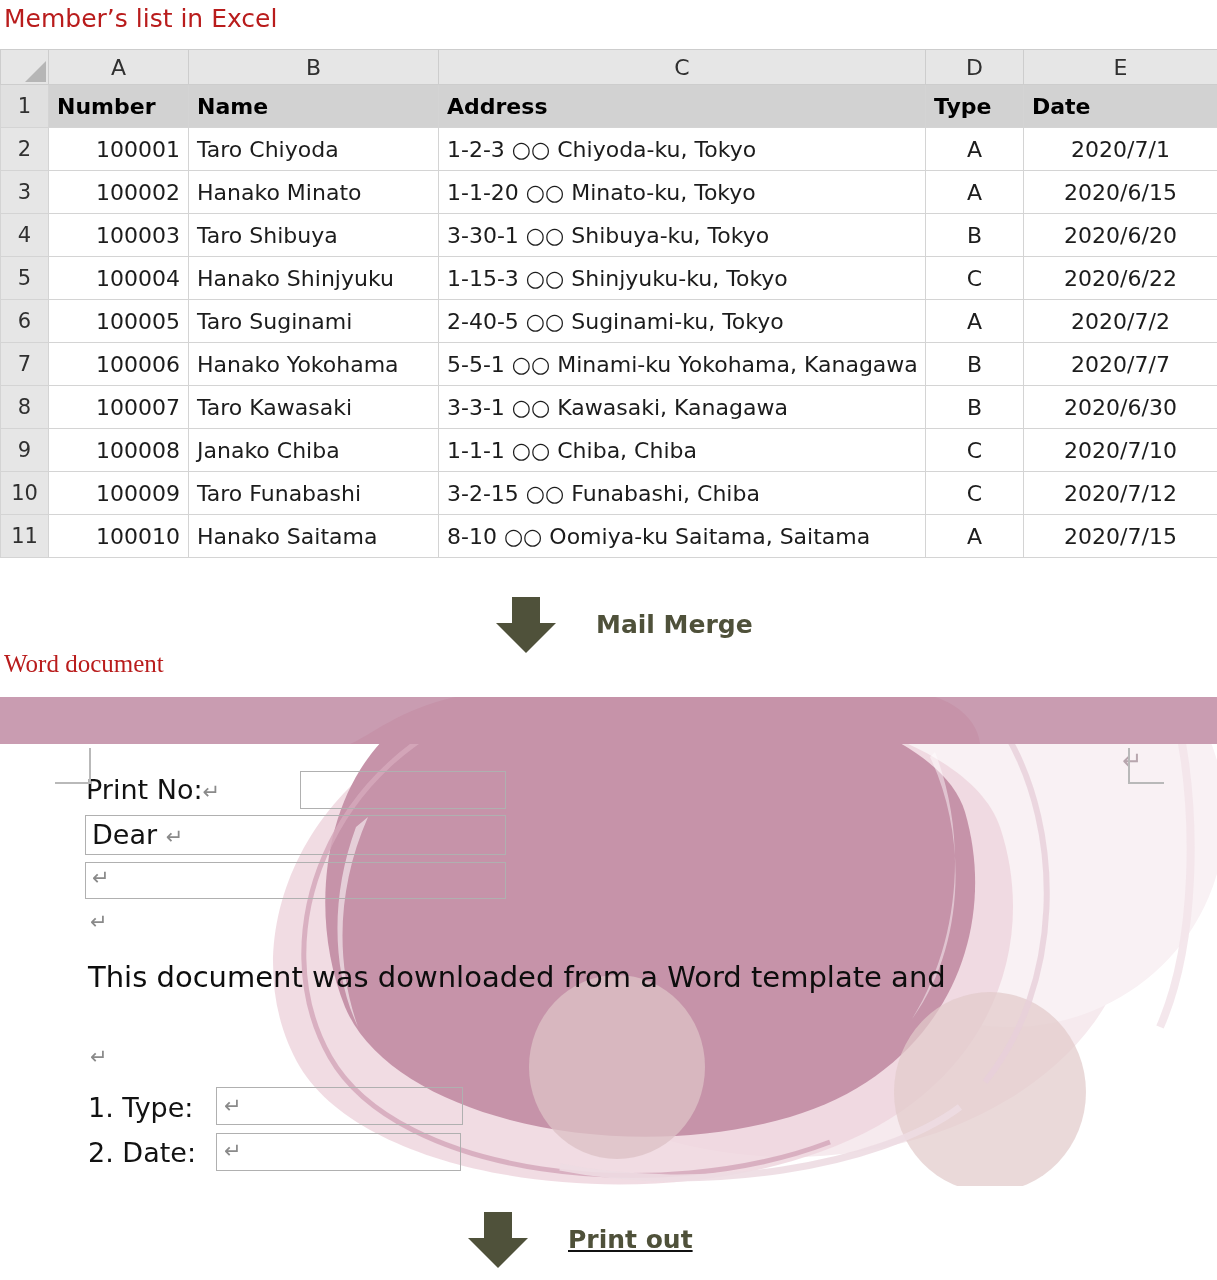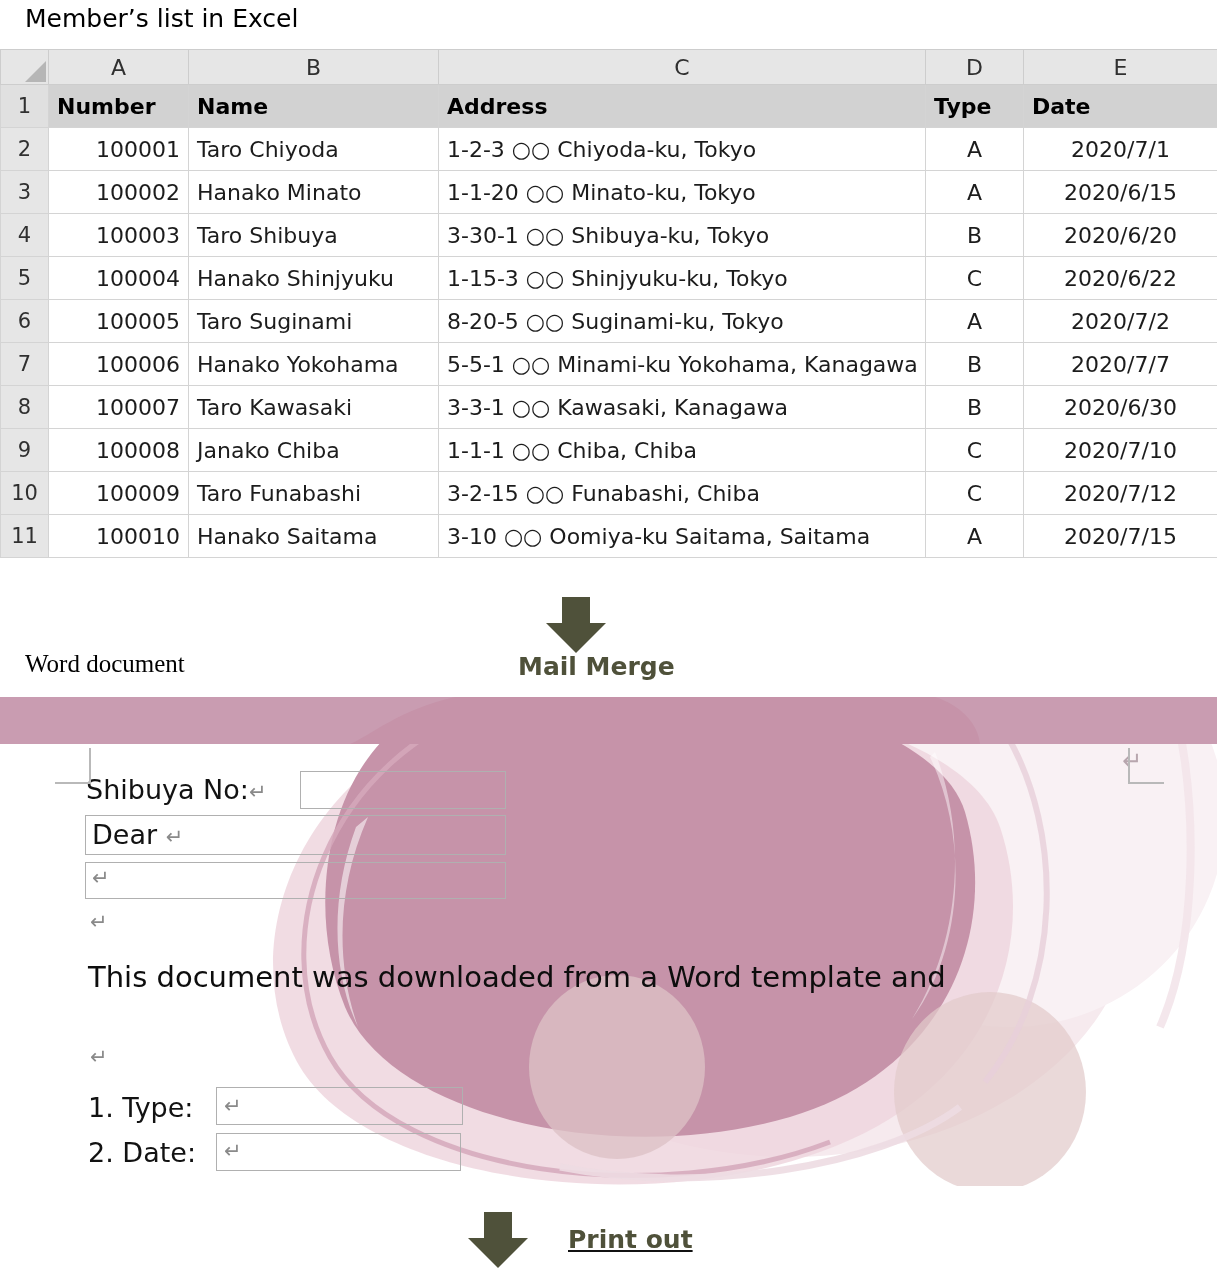--- a/index.html
+++ b/index.html
@@ -13,24 +13,23 @@
     position: relative;
     font-family: "DejaVu Sans", "Liberation Sans", sans-serif;
     color: #111111;
     overflow: hidden;
   }
 
   
   .caption {
     position: absolute;
     font-size: 25px;
-    color: #000000;
+    color: #b91c1c;
     letter-spacing: 0px;
     white-space: nowrap;
-    margin-left: 21px;
   }
   #excel-caption { left: 4px; top: 4px; }
   #word-caption  { left: 4px; top: 650px; font-family: Liberation Serif, serif; }
 
   
   #excel-sheet {
     position: absolute;
     left: 0px;
     top: 49px;
     width: 1217px;
@@ -131,21 +130,21 @@
     border-right: 30px solid transparent;
     border-top: 30px solid #4f513a;
   }
   .flow-label {
     font-size: 25px;
     font-weight: bold;
     color: #4f513a;
     margin-left: 40px;
     white-space: nowrap;
   }
-  #flow-mailmerge { left: 478px; top: 597px; flex-direction: column; }
+  #flow-mailmerge { left: 496px; top: 597px; }
   #flow-printout  { left: 468px; top: 1212px; text-decoration: underline; }
 
   
   #word-doc {
     position: absolute;
     left: 0px;
     top: 697px;
     width: 1217px;
     height: 489px;
     background: #ffffff;
@@ -277,21 +276,21 @@
           <td class="num">100004</td>
           <td class="name">Hanako Shinjyuku</td>
           <td class="addr">1-15-3 ○○ Shinjyuku-ku, Tokyo</td>
           <td class="type">C</td>
           <td class="date">2020/6/22</td>
         </tr>
         <tr>
           <td class="rownum">6</td>
           <td class="num">100005</td>
           <td class="name">Taro Suginami</td>
-          <td class="addr">8-20-5 ○○ Suginami-ku, Tokyo</td>
+          <td class="addr">2-40-5 ○○ Suginami-ku, Tokyo</td>
           <td class="type">A</td>
           <td class="date">2020/7/2</td>
         </tr>
         <tr>
           <td class="rownum">7</td>
           <td class="num">100006</td>
           <td class="name">Hanako Yokohama</td>
           <td class="addr">5-5-1 ○○ Minami-ku Yokohama, Kanagawa</td>
           <td class="type">B</td>
           <td class="date">2020/7/7</td>
@@ -317,21 +316,21 @@
           <td class="num">100009</td>
           <td class="name">Taro Funabashi</td>
           <td class="addr">3-2-15 ○○ Funabashi, Chiba</td>
           <td class="type">C</td>
           <td class="date">2020/7/12</td>
         </tr>
         <tr>
           <td class="rownum">11</td>
           <td class="num">100010</td>
           <td class="name">Hanako Saitama</td>
-          <td class="addr">3-10 ○○ Oomiya-ku Saitama, Saitama</td>
+          <td class="addr">8-10 ○○ Oomiya-ku Saitama, Saitama</td>
           <td class="type">A</td>
           <td class="date">2020/7/15</td>
         </tr>
       </tbody>
   </table>
 </div>
 
 <div class="flow" id="flow-mailmerge">
   <div class="arrow-down">
     <span class="shaft"></span>
@@ -371,21 +370,21 @@
       <path d="M 1005 35 C 1065 135 1062 290 985 385" fill="none" stroke="#e7cfd9" stroke-width="6" opacity="0.8"></path>
       <path d="M 560 470 C 700 498 880 470 960 410" fill="none" stroke="#eddbe2" stroke-width="7" opacity="0.9"></path>
       <path d="M 1175 10 C 1200 120 1195 250 1160 330" fill="none" stroke="#f3e4ea" stroke-width="8" opacity="0.9"></path>
 
       <rect x="0" y="0" width="1217" height="47" fill="#c99cb1"></rect>
       <path d="M 455 0 C 400 12 368 40 350 47 L 980 47 C 978 26 960 8 935 0 Z" fill="#c693a9"></path>
     </g>
   </svg>
 
   <div class="w-line" id="w-memberno" style="left:86px; top:77px;">
-    <span>Shibuya No:</span><span class="pilcrow">↵</span>
+    <span>Print No:</span><span class="pilcrow">↵</span>
   </div>
   <div class="field-box" id="box-memberno" style="left:300px; top:74px; width:206px; height:38px;"></div>
 
   <div class="field-box" id="box-dear" style="left:85px; top:118px; width:421px; height:40px;"></div>
   <div class="w-line" id="w-dear" style="left:92px; top:122px;">
     <span>Dear</span>
     <span class="pilcrow">↵</span>
   </div>
 
   <div class="field-box" id="box-blank" style="left:85px; top:165px; width:421px; height:37px;"></div>

